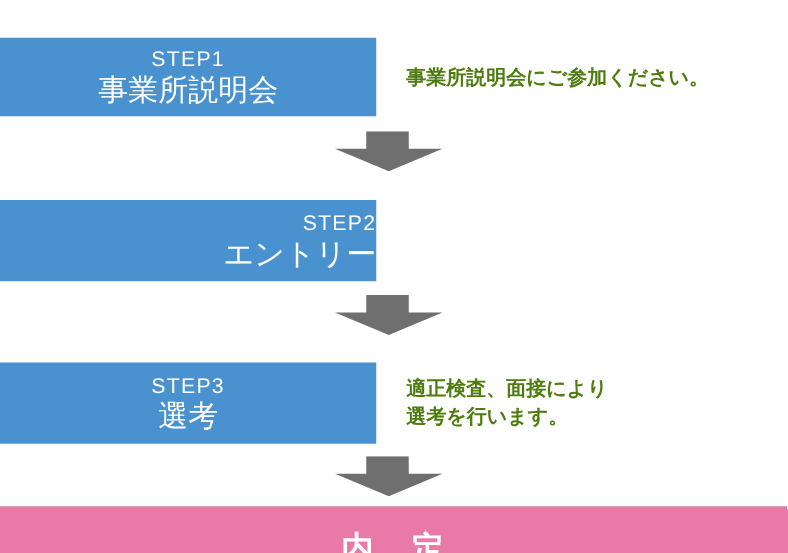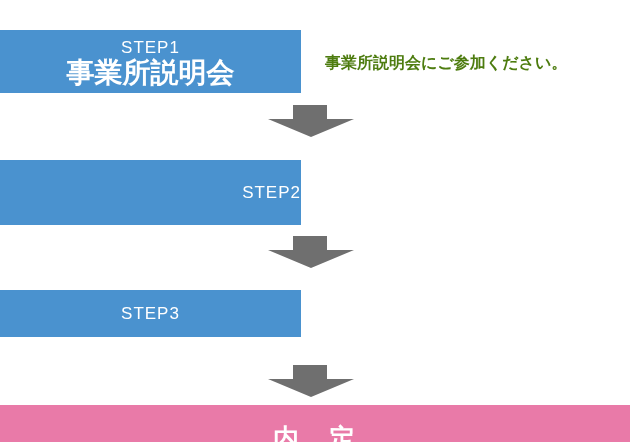--- a/index.html
+++ b/index.html
@@ -28,28 +28,28 @@
     justify-content: center;
     text-align: center;
   }
   .step-box .step-label {
     font-size: 17px;
     line-height: 20px;
     font-weight: normal;
     letter-spacing: 1px;
   }
   .step-box .step-title {
-    font-size: 28px;
+    font-size: 24px;
     line-height: 26px;
-    font-weight: bold;
+    font-weight: normal;
     margin-top: 2px;
   }
   .s1 { top: 0;    height: 63px; }
   .s2 { top: 130px; height: 65px; align-items: flex-end; }
-  .s3 { top: 260px; height: 47px; }
+  .s3 { top: 260px; height: 65px; }
   .desc {
     position: absolute;
     left: 325px;
     color: #4d7c0f;
     font-size: 16px;
     font-weight: bold;
     line-height: 22px;
     white-space: pre-line;
   }
   .d1 { top: 22px; }
@@ -93,30 +93,34 @@
   </div>
   <div class="desc d1">事業所説明会にご参加ください。</div>
   <div class="arrow a1">
     <svg viewBox="0 0 86 32" xmlns="http://www.w3.org/2000/svg" aria-hidden="true">
       <polygon points="25,0 59,0 59,14 86,14 43,32 0,14 25,14"></polygon>
     </svg>
   </div>
 
   <div class="step-box s2">
     <div class="step-label">STEP2</div>
+    <div class="step-title">エントリー</div>
   </div>
   <div class="arrow a2">
     <svg viewBox="0 0 86 32" xmlns="http://www.w3.org/2000/svg" aria-hidden="true">
       <polygon points="25,0 59,0 59,14 86,14 43,32 0,14 25,14"></polygon>
     </svg>
   </div>
 
   <div class="step-box s3">
     <div class="step-label">STEP3</div>
+    <div class="step-title">選考</div>
   </div>
+  <div class="desc d3">適正検査、面接により
+選考を行います。</div>
   <div class="arrow a3">
     <svg viewBox="0 0 86 32" xmlns="http://www.w3.org/2000/svg" aria-hidden="true">
       <polygon points="25,0 59,0 59,14 86,14 43,32 0,14 25,14"></polygon>
     </svg>
   </div>
 
   <div class="final-box">
     <span>内　定</span>
   </div>
 

